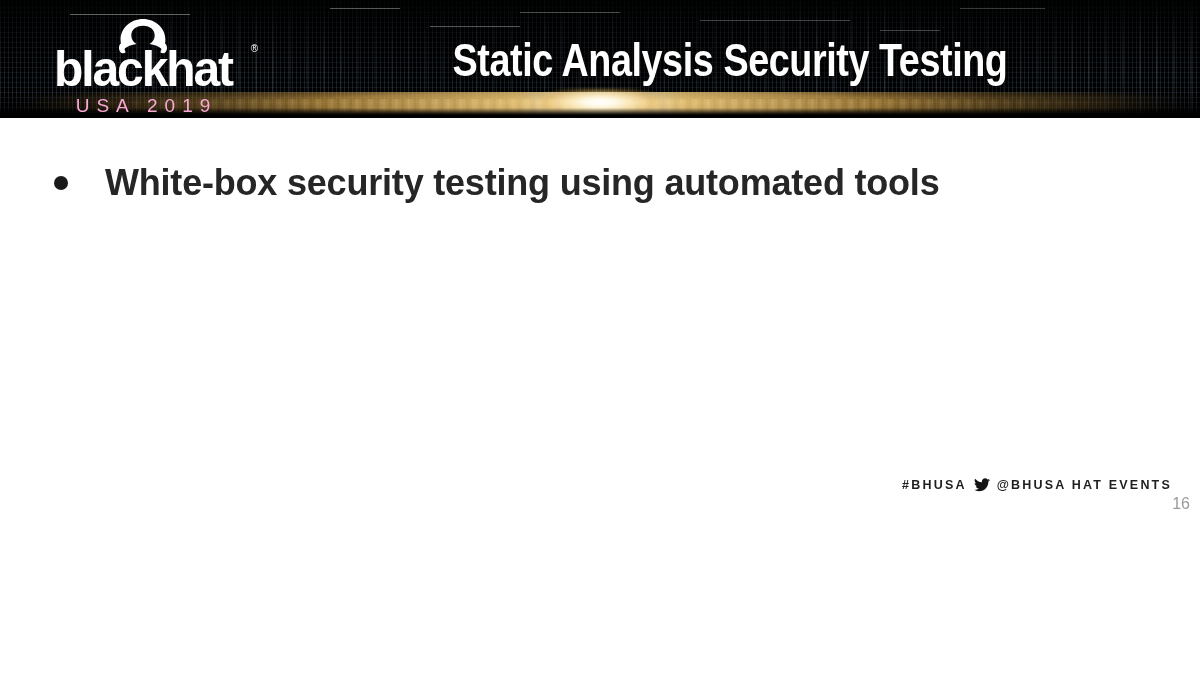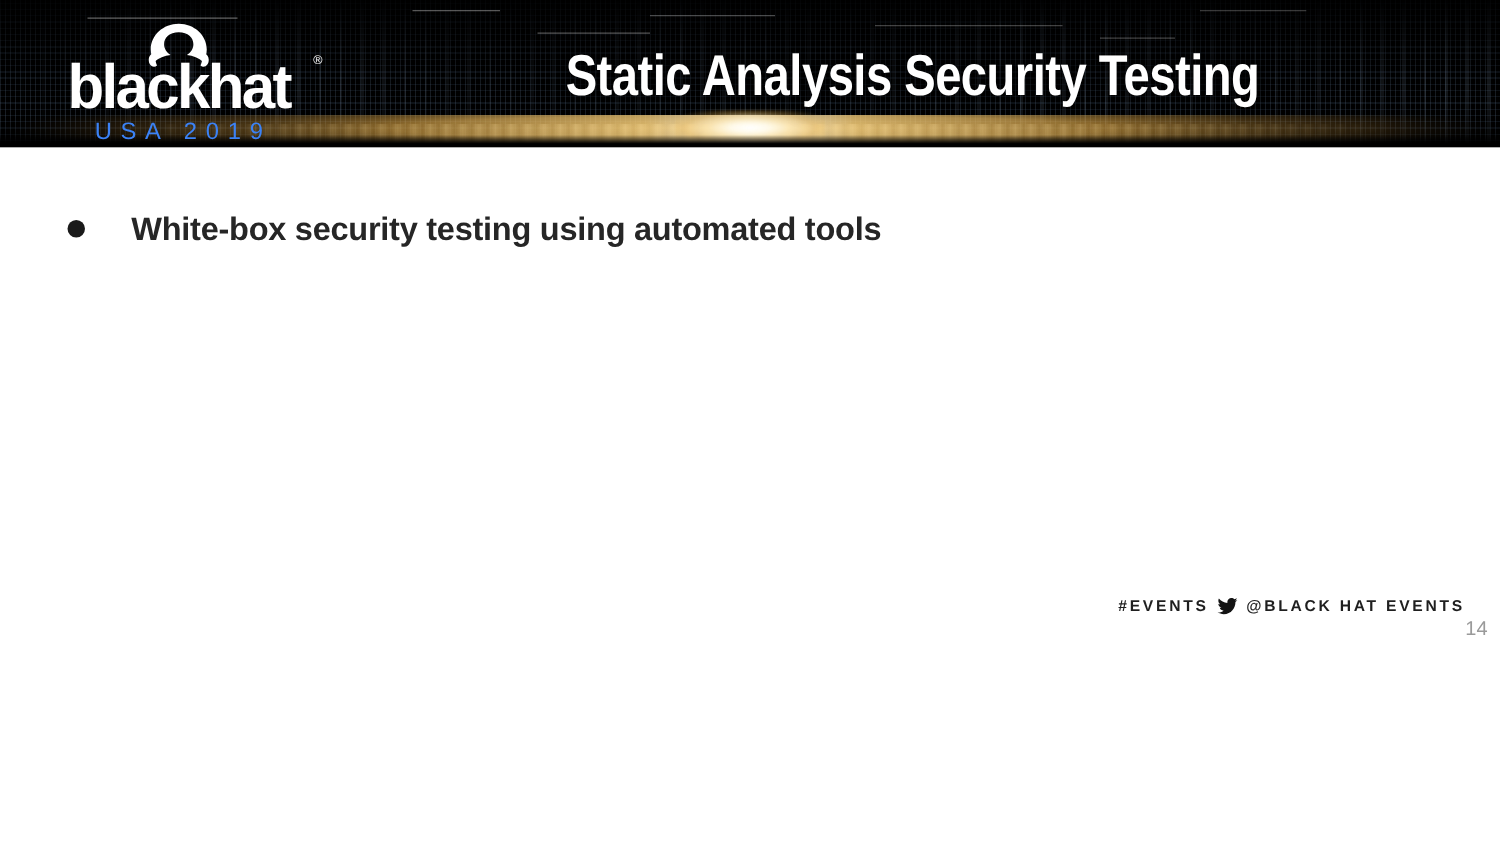--- a/index.html
+++ b/index.html
@@ -151,21 +151,21 @@
     position:absolute; right:4px; top:26px;
     color:#ffffff; font-size:10px; line-height:10px;
   }
   #logo .usa-year {
     position:absolute; left:0; top:78px; width:238px;
     text-align:center;
     font-family:"Liberation Sans", sans-serif;
     font-size:19px;
     line-height:20px;
     letter-spacing:7px;
-    color:#3b82f6;
+    color:#f9a8d4;
     font-weight:400;
     text-indent:7px;
   }
 
   
   #slide-title {
     position:absolute; left:280px; top:28px;
     width:900px; height:64px;
     z-index:7;
     display:flex; align-items:center; justify-content:center;
@@ -192,21 +192,21 @@
     margin:0; padding:0;
     position:absolute; left:48px; top:32px;
     width:1130px;
   }
   ul#bullets > li {
     position:relative;
     padding-left:57px;
     margin-bottom:0px;
     font-family:"Liberation Sans", sans-serif;
     font-weight:bold;
-    font-size:26px;
+    font-size:36px;
     line-height:66px;
     color:#262626;
     letter-spacing:-0.2px;
   }
   ul#bullets > li .dot {
     position:absolute; left:6px; top:26px;
     width:14px; height:14px;
     border-radius:50%;
     background:#1a1a1a;
   }
@@ -273,24 +273,24 @@
     <ul id="bullets">
       <li>
         <span class="dot"></span>
         <span class="btext">White-box security testing using automated tools</span>
       </li>
     </ul>
   </div>
 
   <div id="footer">
     <div id="footer-brand">
-      <span>#EVENTS</span>
+      <span>#BHUSA</span>
       <span class="bird">
         <svg viewBox="0 0 24 20" width="16" height="14" aria-hidden="true">
           <path d="M24 2.4c-.9.4-1.8.7-2.8.8 1-.6 1.8-1.6 2.2-2.7-1 .6-2 1-3.1 1.2C19.4.6 18.1 0 16.7 0c-2.7 0-4.9 2.2-4.9 4.9 0 .4 0 .8.1 1.1C7.8 5.8 4.1 3.8 1.7.8 1.2 1.6 1 2.4 1 3.4c0 1.7.9 3.2 2.2 4.1-.8 0-1.6-.2-2.2-.6v.1c0 2.4 1.7 4.4 3.9 4.8-.4.1-.8.2-1.3.2-.3 0-.6 0-.9-.1.6 2 2.4 3.4 4.6 3.4-1.7 1.3-3.8 2.1-6.1 2.1-.4 0-.8 0-1.2-.1 2.2 1.4 4.8 2.2 7.5 2.2 9.1 0 14-7.5 14-14v-.6c1-.7 1.8-1.6 2.5-2.5z" fill="#131313"></path>
         </svg>
       </span>
-      <span>@BLACK HAT EVENTS</span>
+      <span>@BHUSA HAT EVENTS</span>
     </div>
-    <div id="page-num">14</div>
+    <div id="page-num">16</div>
   </div>
 
 </div>
 
 </body></html>

